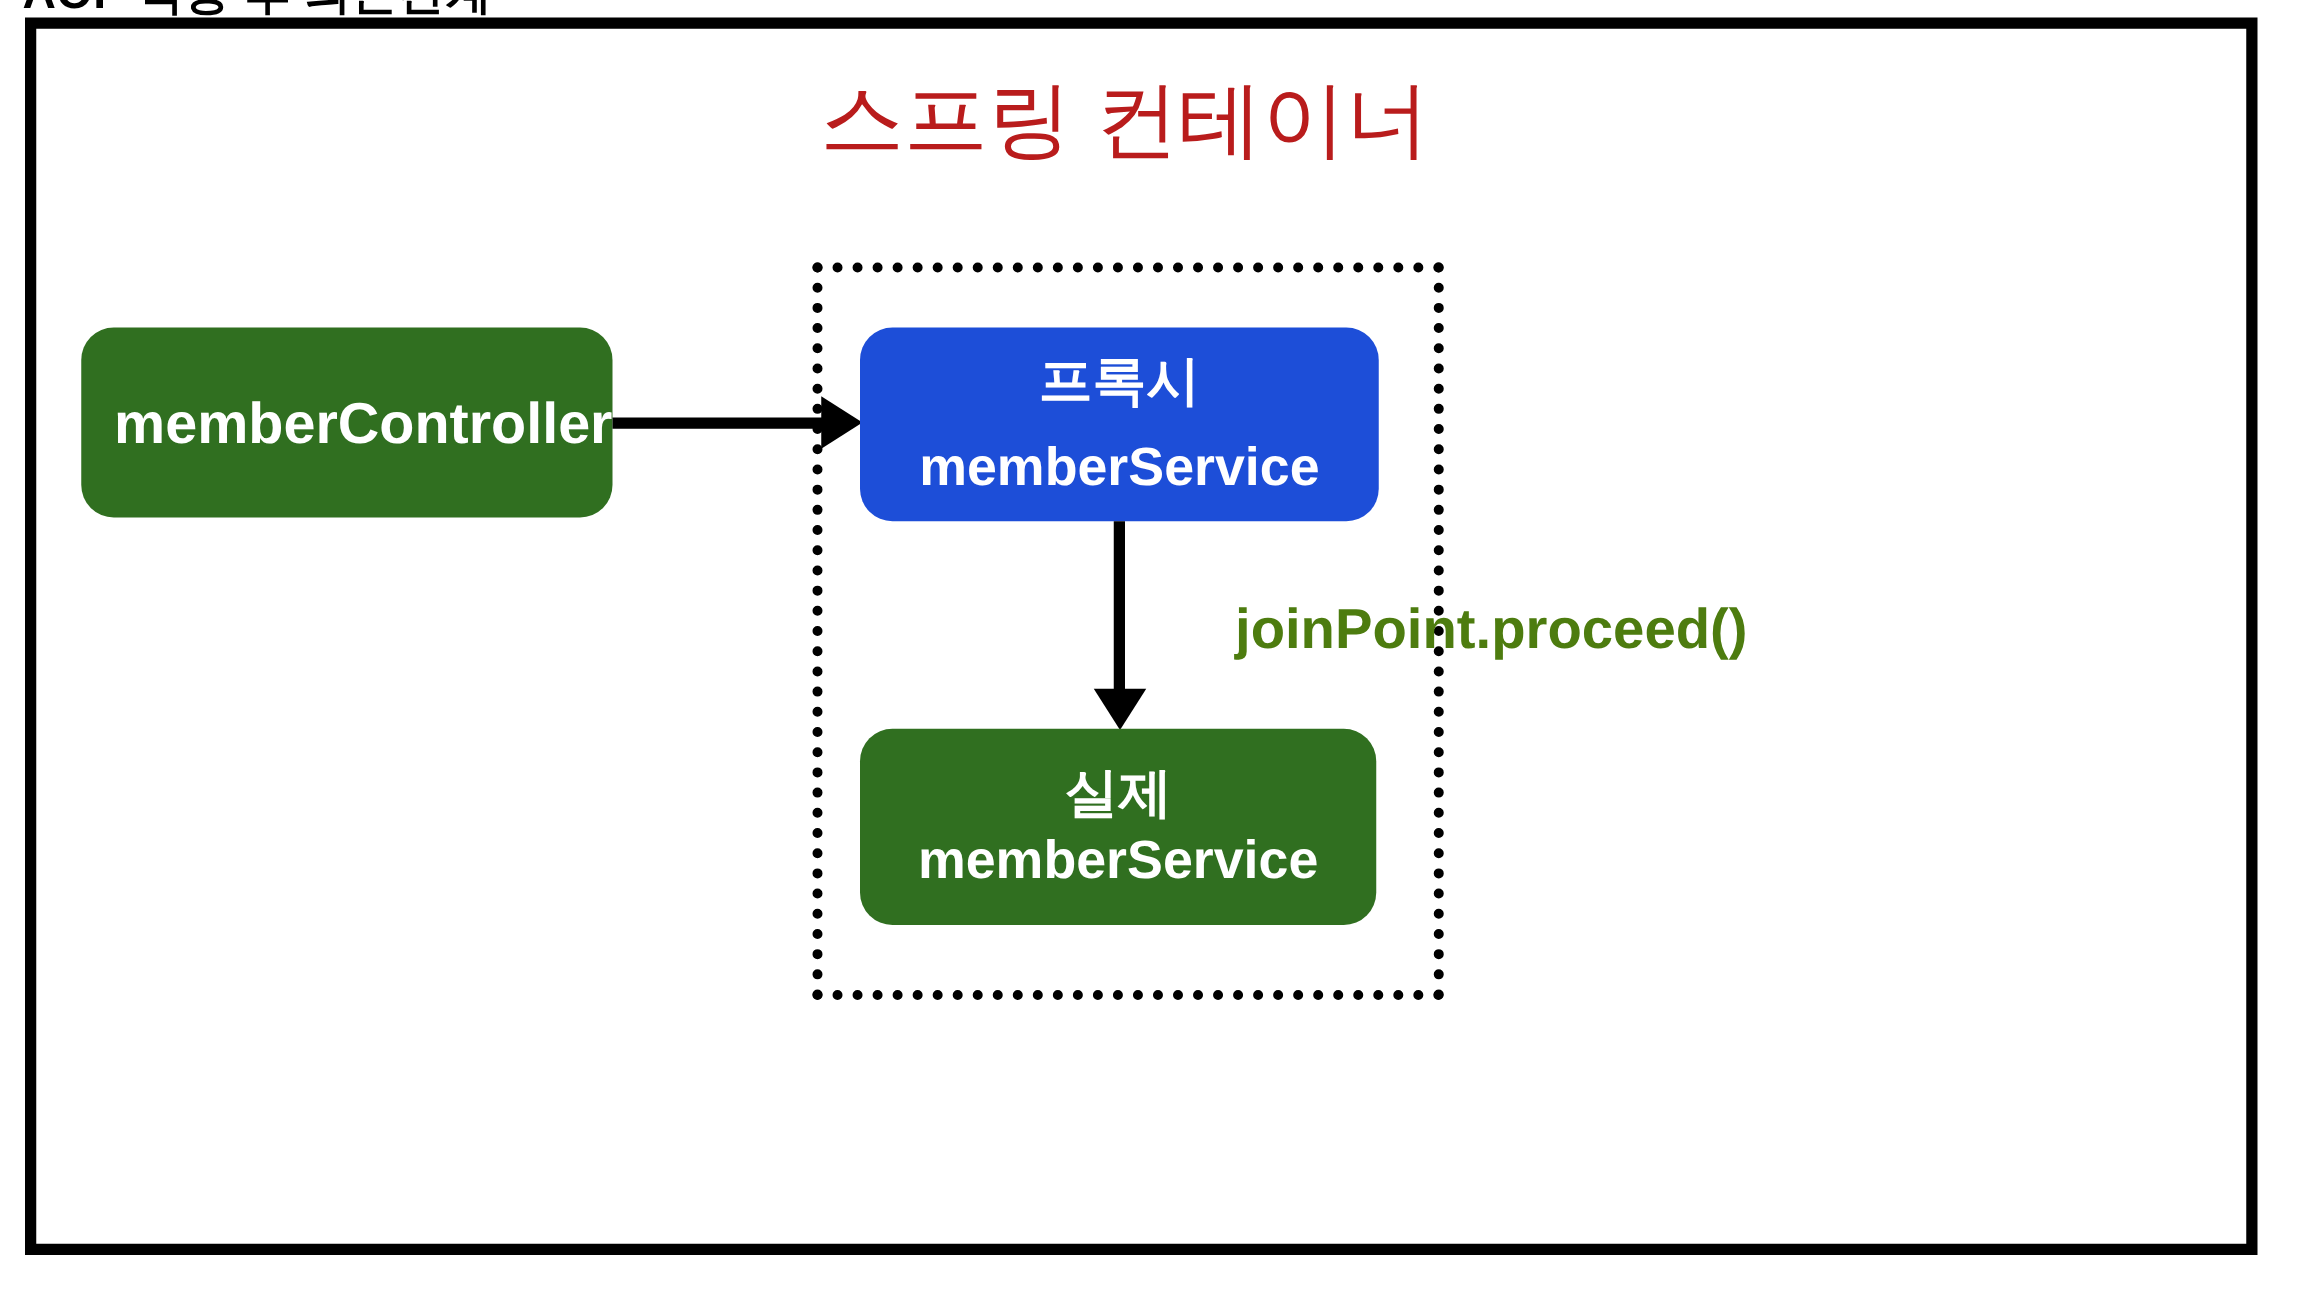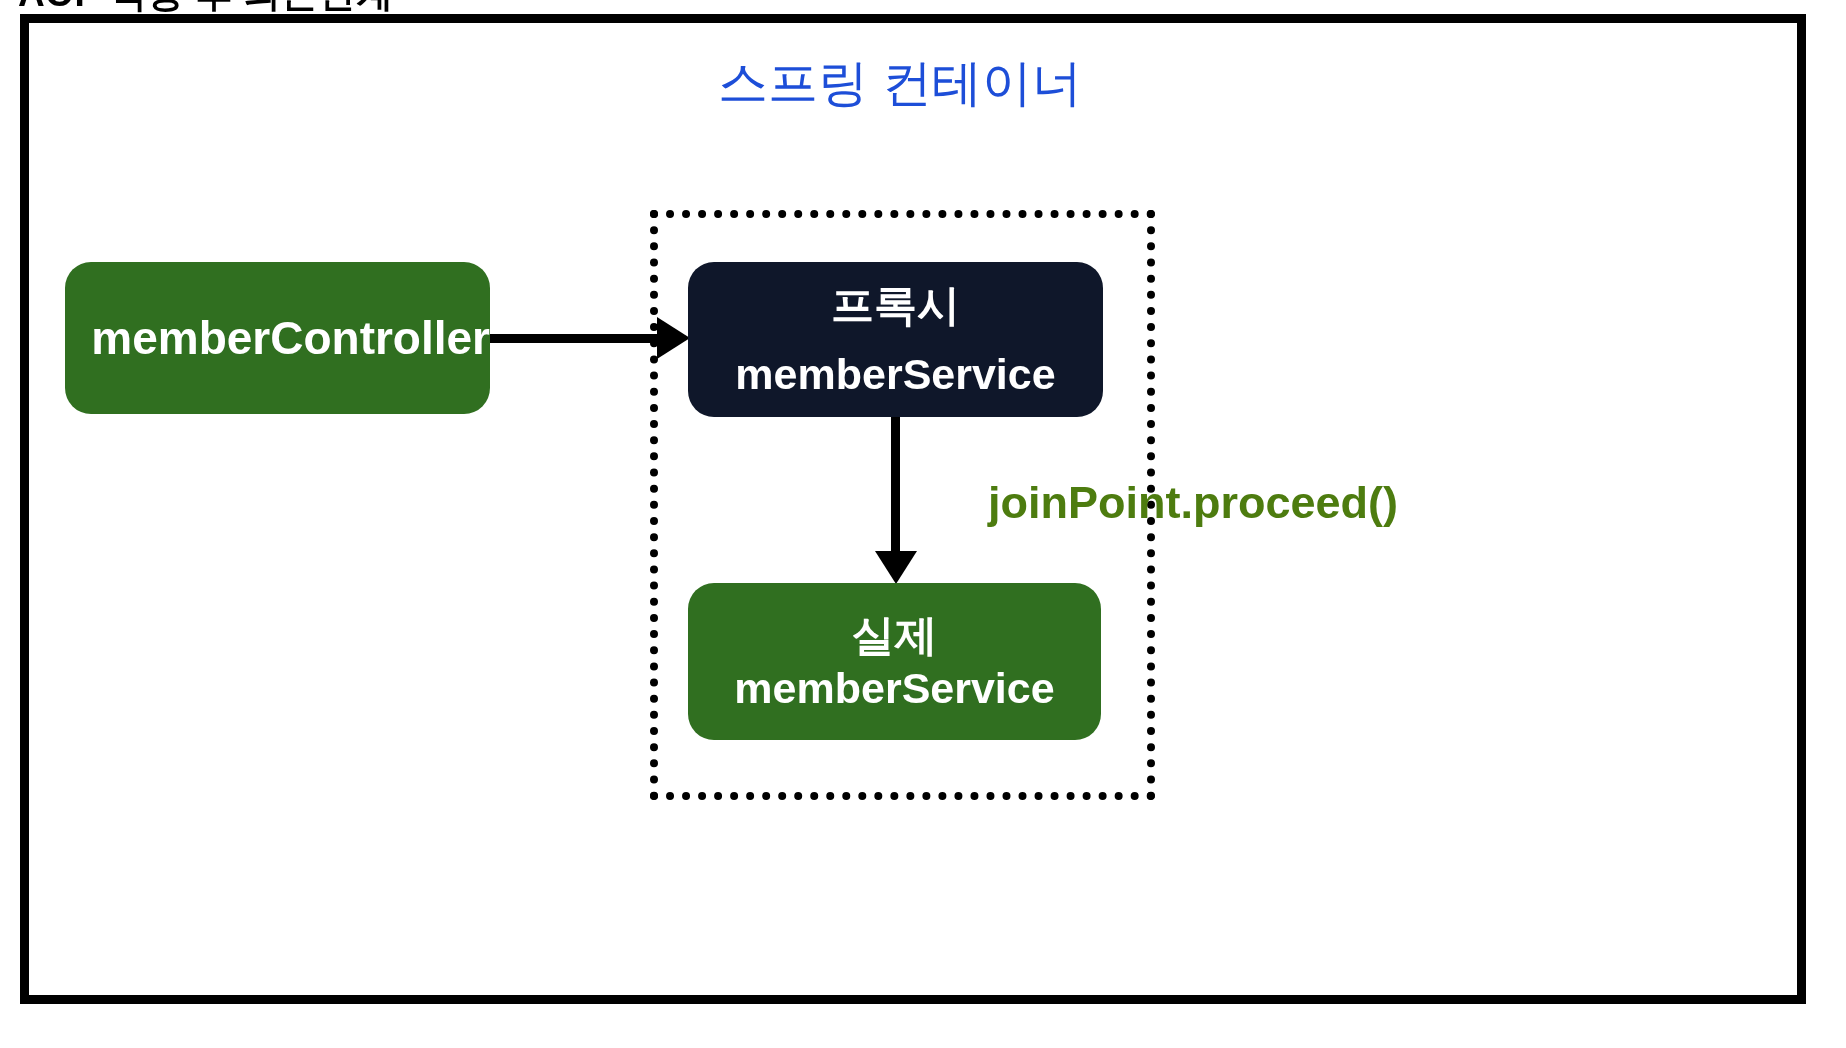--- a/index.html
+++ b/index.html
@@ -36,23 +36,23 @@
     border: 9px solid #000000;
     box-sizing: border-box;
     background: #ffffff;
   }
   .container-title {
     position: absolute;
     left: 550px;
     top: 50px;
     width: 700px;
     text-align: center;
-    font-size: 50px;
+    font-size: 67px;
     font-weight: 400;
-    color: #1d4ed8;
+    color: #b91c1c;
     white-space: nowrap;
   }
   
   .dotted-box {
     position: absolute;
     left: 650px;
     top: 210px;
     width: 505px;
     height: 590px;
     border: 8px dotted #000000;
@@ -65,21 +65,21 @@
     display: flex;
     flex-direction: column;
     align-items: center;
     justify-content: center;
     color: #ffffff;
     font-weight: 700;
     text-align: center;
     line-height: 1.22;
   }
   .node-green { background: #306F20; }
-  .node-orange { background: #0f172a; gap: 16px; }
+  .node-orange { background: #1d4ed8; gap: 16px; }
   .node-controller {
     left: 65px;
     top: 262px;
     width: 425px;
     height: 152px;
     font-size: 46px;
     align-items: flex-end;
   }
   .node-proxy {
     left: 688px;

